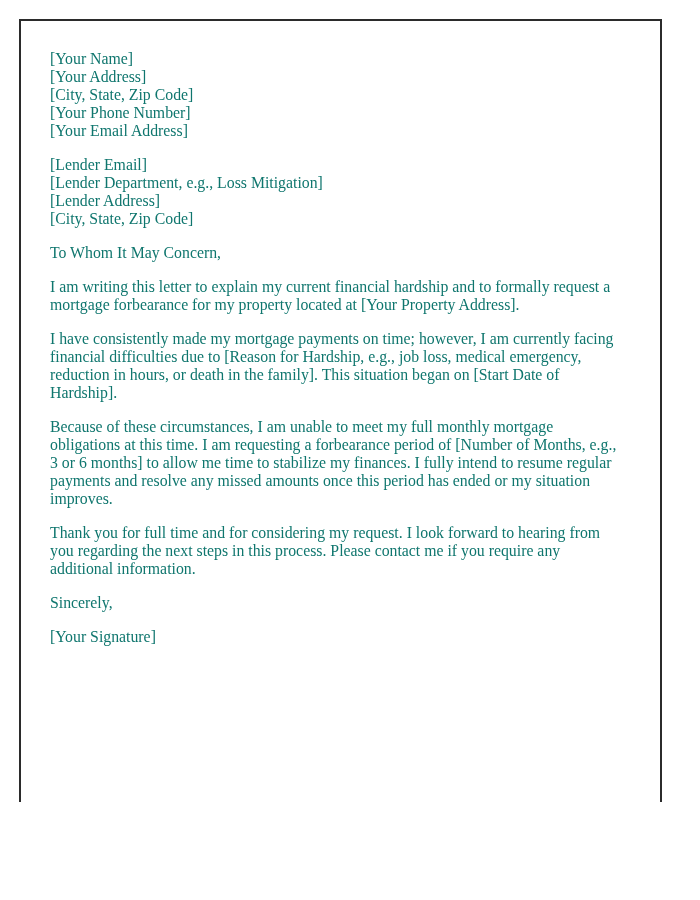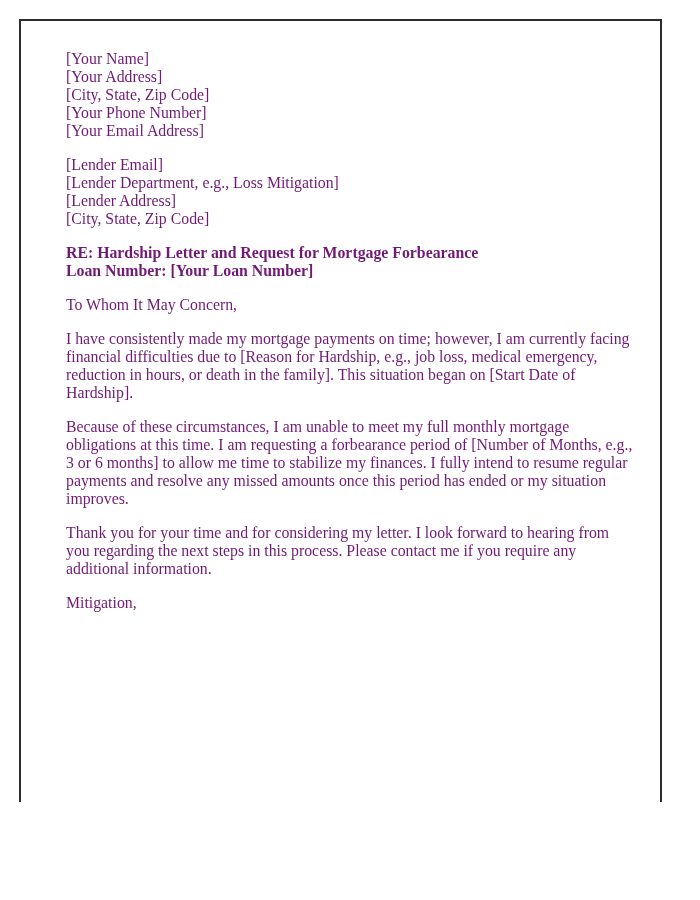--- a/index.html
+++ b/index.html
@@ -20,24 +20,24 @@
     height: 783px;
     background: #ffffff;
     border-top: 2px solid #2b2b2b;
     border-left: 2px solid #2b2b2b;
     border-right: 2px solid #2b2b2b;
     border-bottom: none;
     padding: 29px 18px 0 29px;
     overflow: hidden;
   }
   .block {
-    margin: 0 0 16px 16px;
+    margin: 0 0 16px 0;
     font-size: 15.8px;
     line-height: 18px;
-    color: #701a75;
+    color: #0f766e;
     white-space: pre;       
     letter-spacing: 0;
   }
   .block.bold {
     font-weight: bold;
   }
   .block:last-child {
     margin-bottom: 0;
   }
 </style>
@@ -47,29 +47,30 @@
 <div class="letter-page">
   <div class="block">[Your Name]
 [Your Address]
 [City, State, Zip Code]
 [Your Phone Number]
 [Your Email Address]</div>
   <div class="block">[Lender Email]
 [Lender Department, e.g., Loss Mitigation]
 [Lender Address]
 [City, State, Zip Code]</div>
-  <div class="block bold">RE: Hardship Letter and Request for Mortgage Forbearance
-Loan Number: [Your Loan Number]</div>
   <div class="block">To Whom It May Concern,</div>
+  <div class="block">I am writing this letter to explain my current financial hardship and to formally request a
+mortgage forbearance for my property located at [Your Property Address].</div>
   <div class="block">I have consistently made my mortgage payments on time; however, I am currently facing
 financial difficulties due to [Reason for Hardship, e.g., job loss, medical emergency,
 reduction in hours, or death in the family]. This situation began on [Start Date of
 Hardship].</div>
   <div class="block">Because of these circumstances, I am unable to meet my full monthly mortgage
 obligations at this time. I am requesting a forbearance period of [Number of Months, e.g.,
 3 or 6 months] to allow me time to stabilize my finances. I fully intend to resume regular
 payments and resolve any missed amounts once this period has ended or my situation
 improves.</div>
-  <div class="block">Thank you for your time and for considering my letter. I look forward to hearing from
+  <div class="block">Thank you for full time and for considering my request. I look forward to hearing from
 you regarding the next steps in this process. Please contact me if you require any
 additional information.</div>
-  <div class="block">Mitigation,</div>
+  <div class="block">Sincerely,</div>
+  <div class="block">[Your Signature]</div>
 </div>
 
 </body></html>

